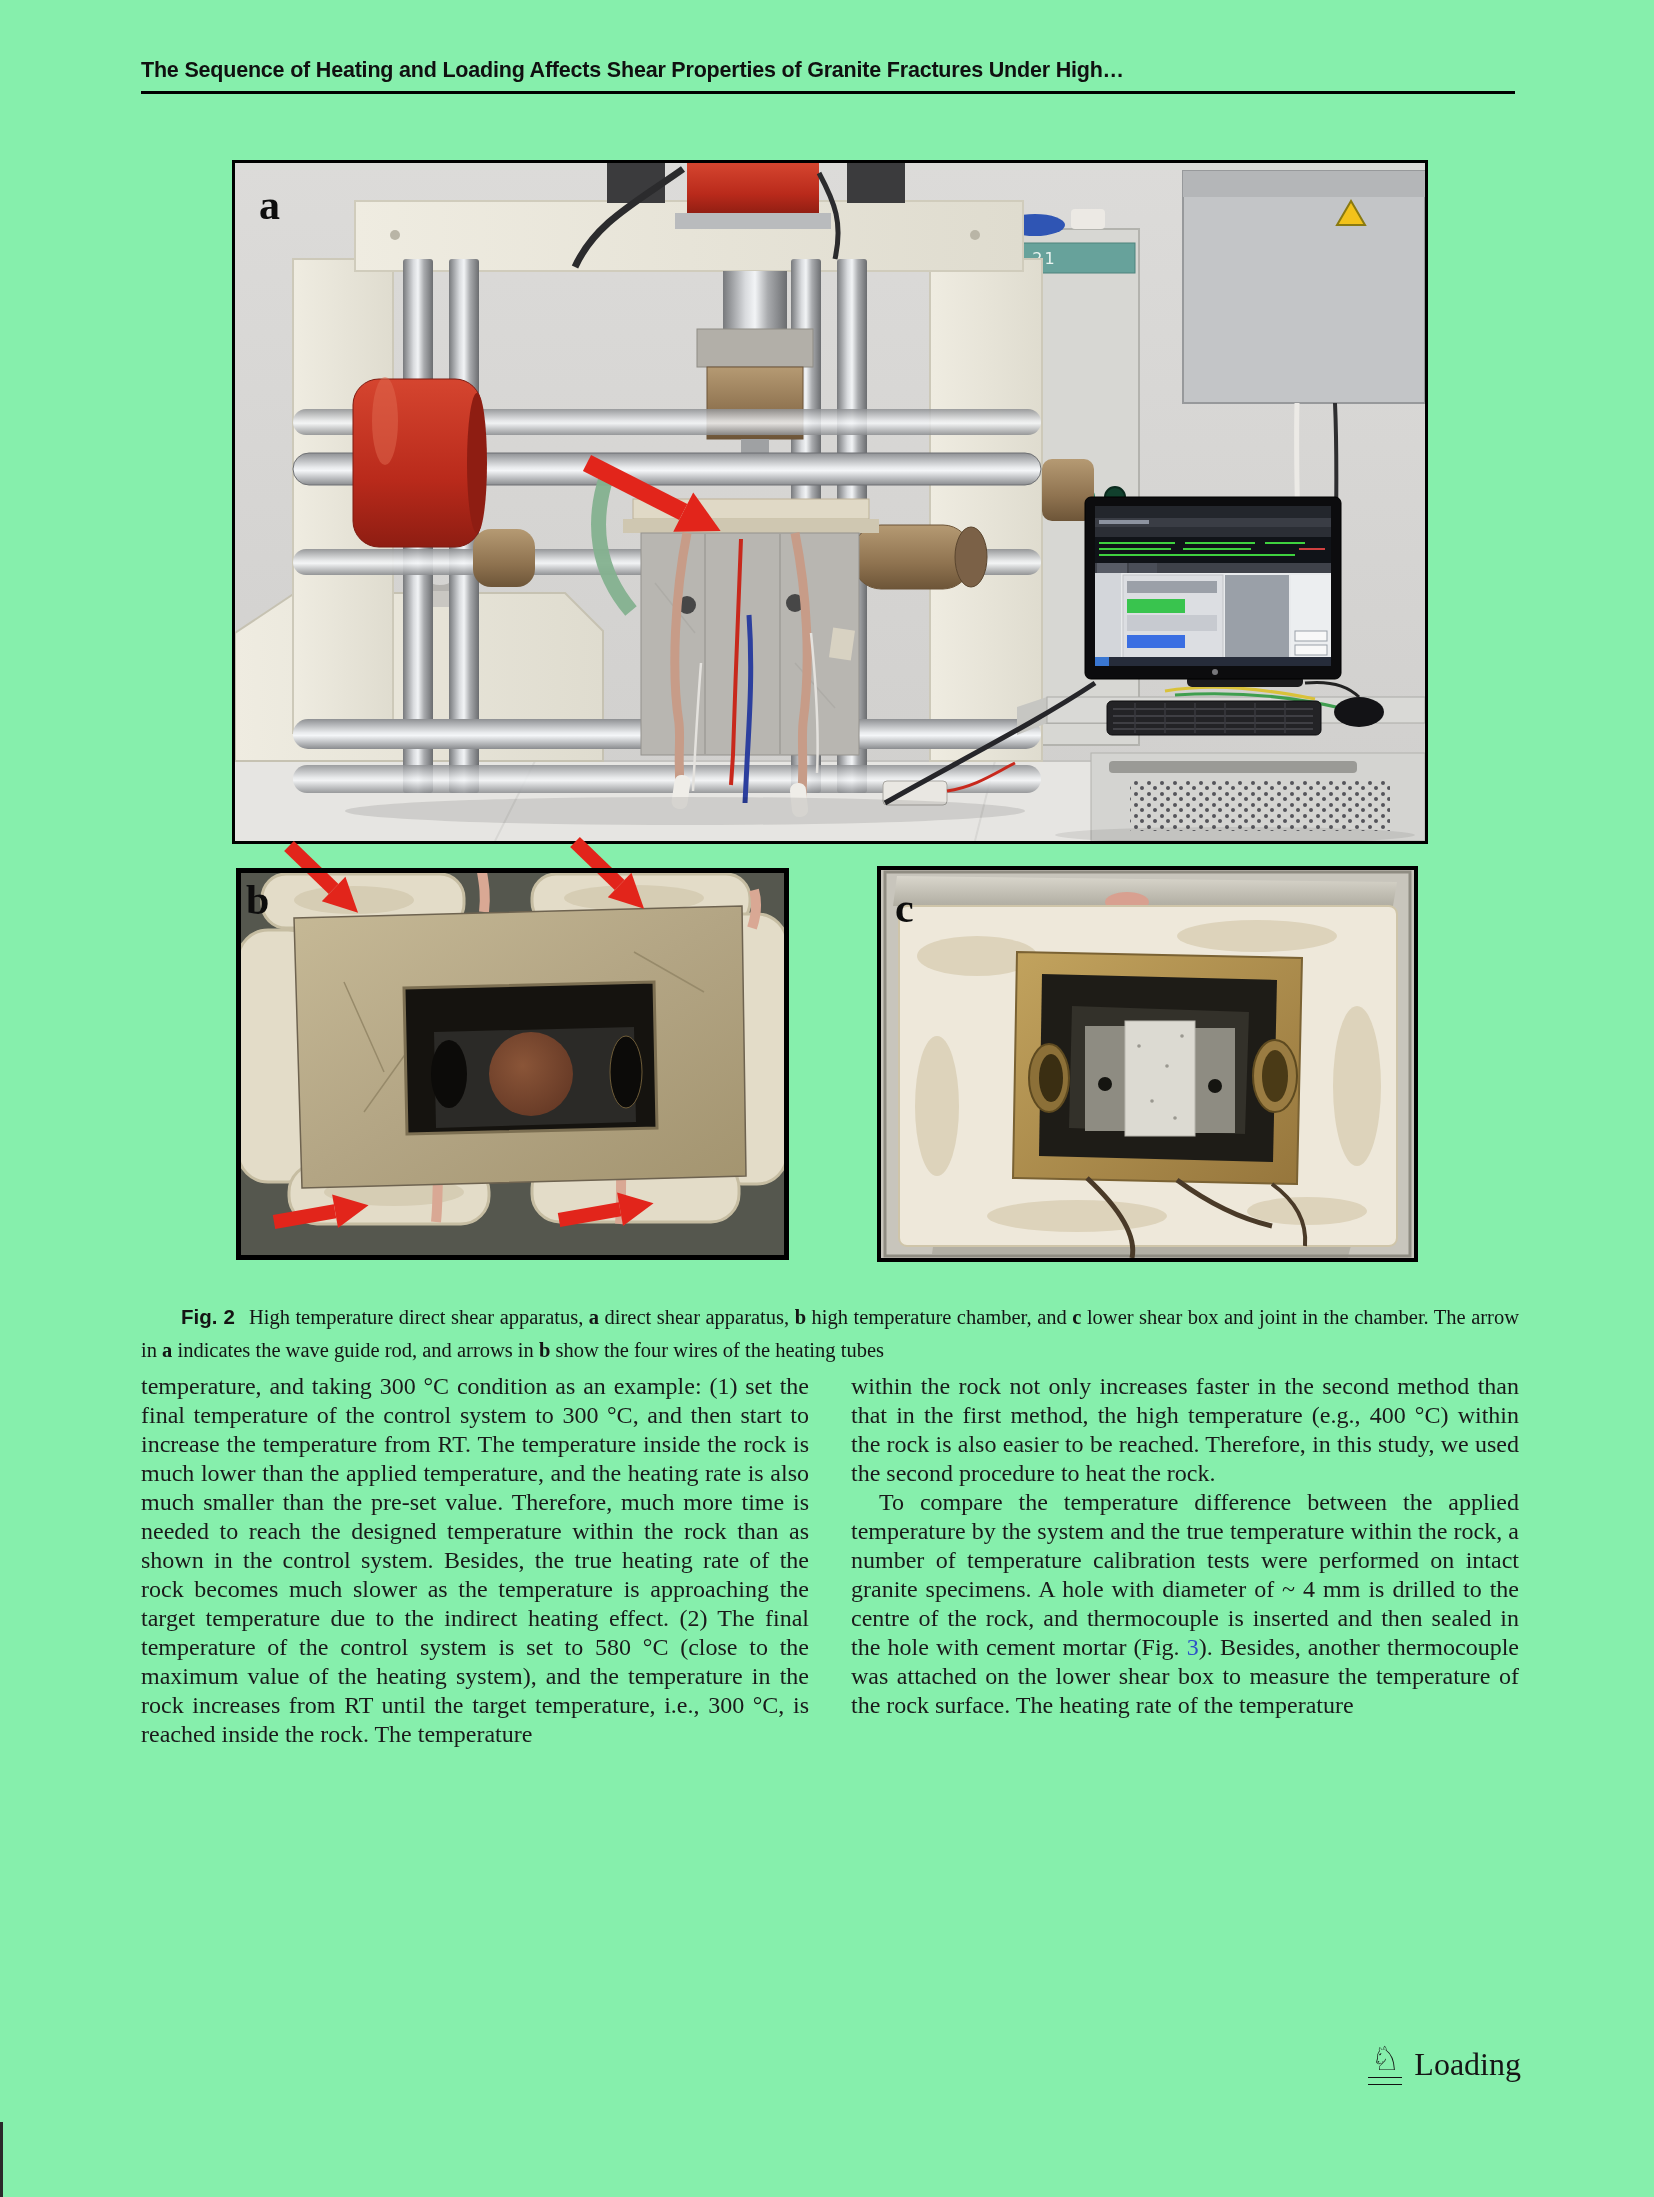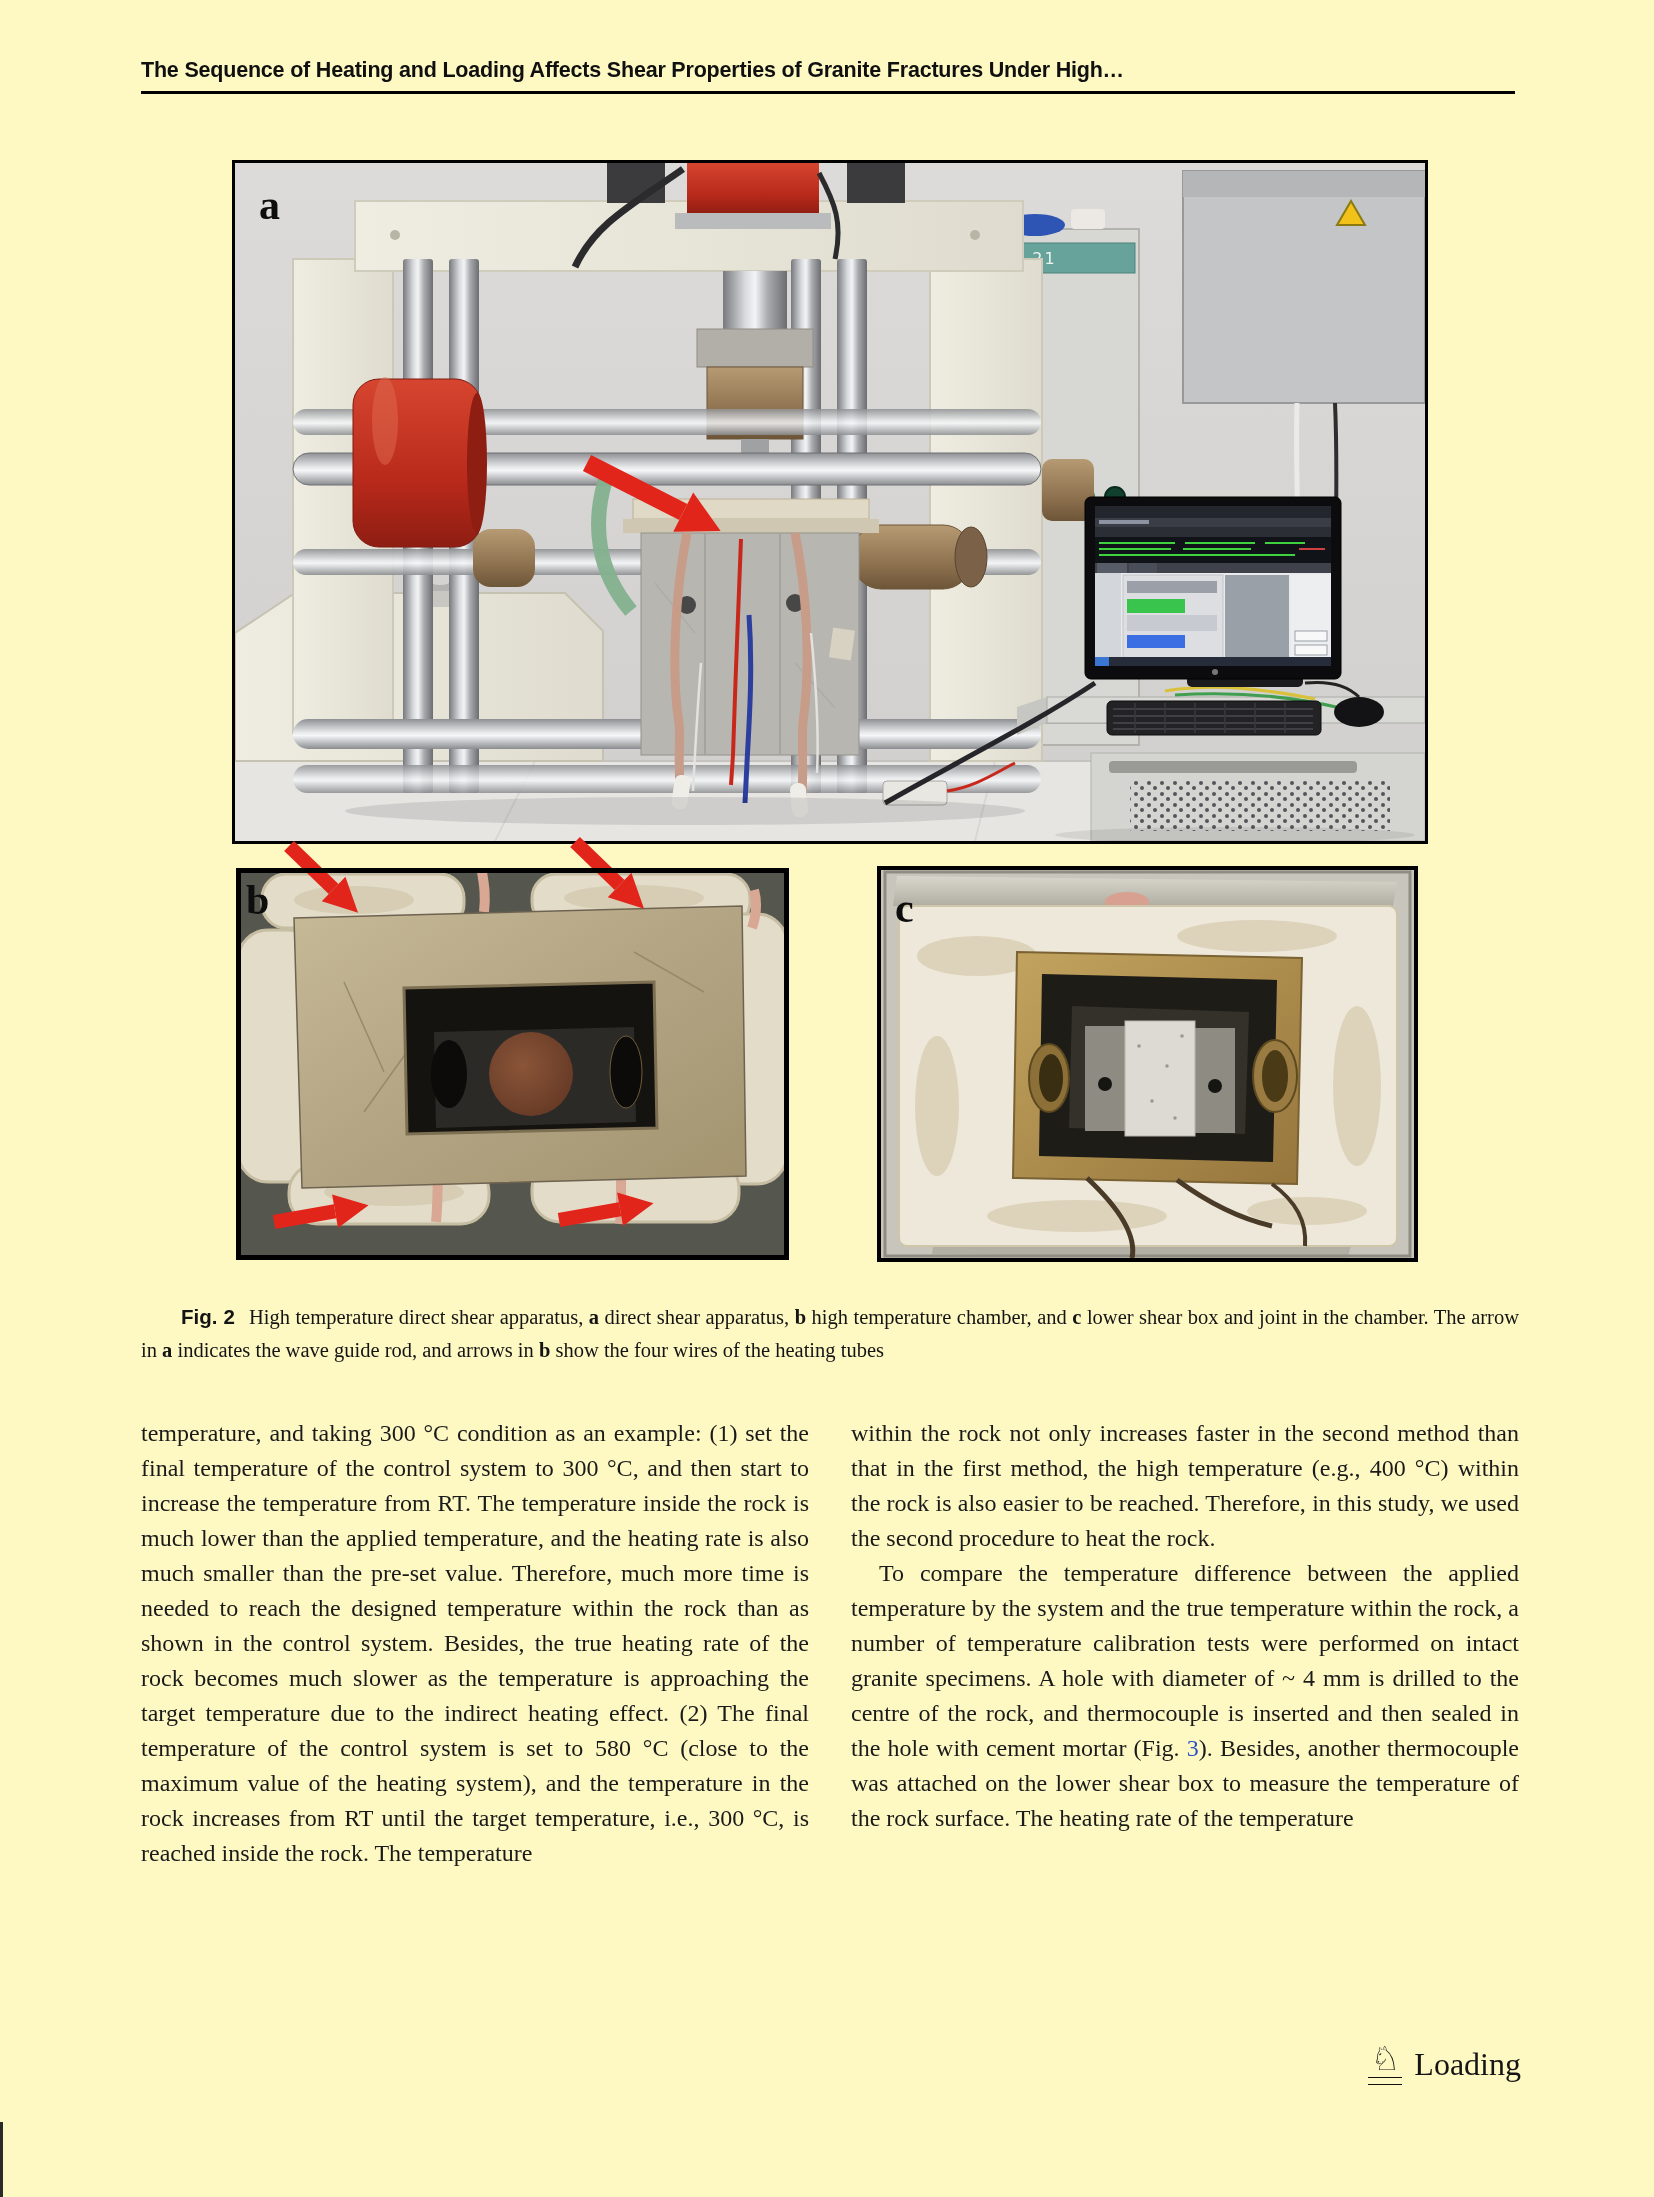--- a/index.html
+++ b/index.html
@@ -1,28 +1,28 @@
 <!DOCTYPE html>
 <html><head>
 <meta charset="utf-8">
 <style>
   html,body{margin:0;padding:0;background:#ffffff;}
-  .page{position:relative;width:1654px;height:2197px;background:#fef9c3;overflow:hidden;
+  .page{position:relative;width:1654px;height:2197px;background:#86efac;overflow:hidden;
         font-family:"Liberation Serif",serif;color:#1c1c1c;}
   .running-head{position:absolute;left:141px;top:58px;width:1100px;
         font-family:"Liberation Sans",sans-serif;font-weight:700;font-size:21.5px;
         letter-spacing:-0.2px;color:#101010;}
   .head-rule{position:absolute;left:141px;top:91px;width:1374px;height:3px;background:#000;}
   .photo{position:absolute;box-sizing:border-box;}
   .photo-frame{border:3px solid #000;}
   .caption{position:absolute;left:141px;top:1300px;width:1378px;
         font-size:20.5px;line-height:33px;text-align:justify;color:#141414;}
   .cap-tag{font-family:"Liberation Sans",sans-serif;font-weight:700;margin-right:14px;margin-left:40px;}
   .cap-b{font-weight:700;}
-  .col{position:absolute;top:1416px;width:668px;font-size:24px;line-height:35px;
+  .col{position:absolute;top:1372px;width:668px;font-size:24px;line-height:29px;
         text-align:justify;color:#1a1a1a;}
   .col-left{left:141px;}
   .col-right{left:851px;}
   .col p{margin:0;padding:0;}
   .indent{text-indent:28px;}
   .fig-link{color:#2b50c8;text-decoration:none;}
   .footer-logo{position:absolute;top:2042px;right:133px;display:flex;align-items:flex-end;gap:12px;}
   .knight-wrap{display:flex;flex-direction:column;align-items:center;line-height:1;}
   .knight-glyph{font-family:"DejaVu Sans",sans-serif;font-size:33px;color:#111;line-height:1;}
   .knight-underline{width:34px;height:6px;border-top:1.5px solid #111;border-bottom:1.5px solid #111;margin-top:2px;}

